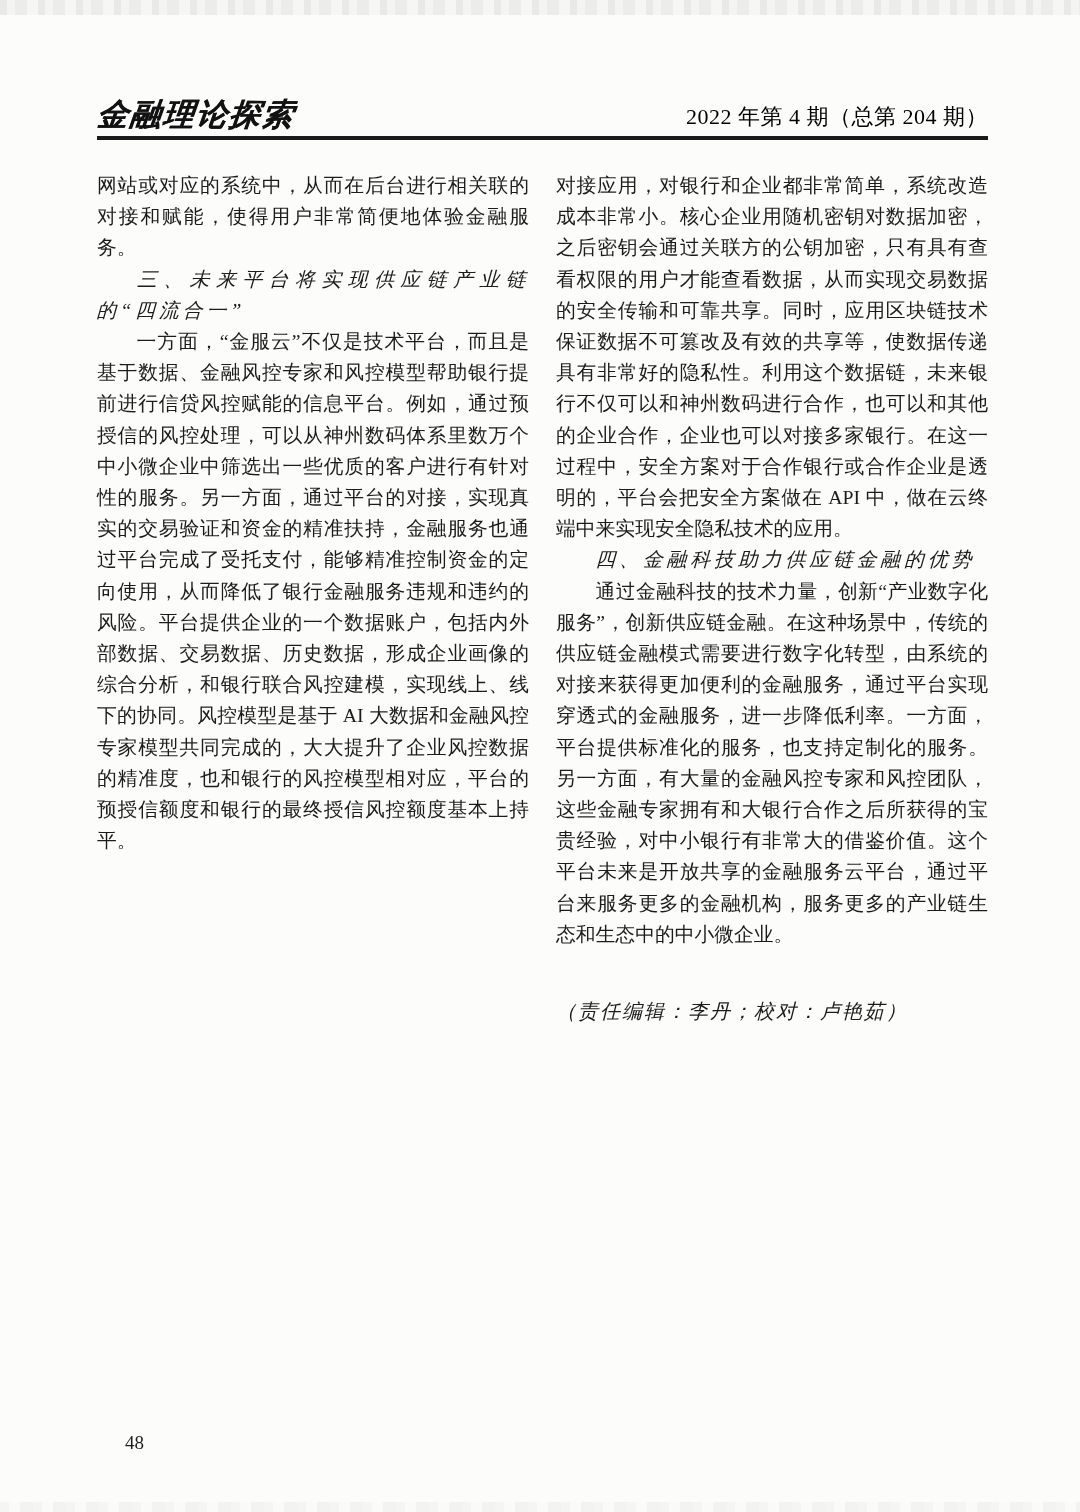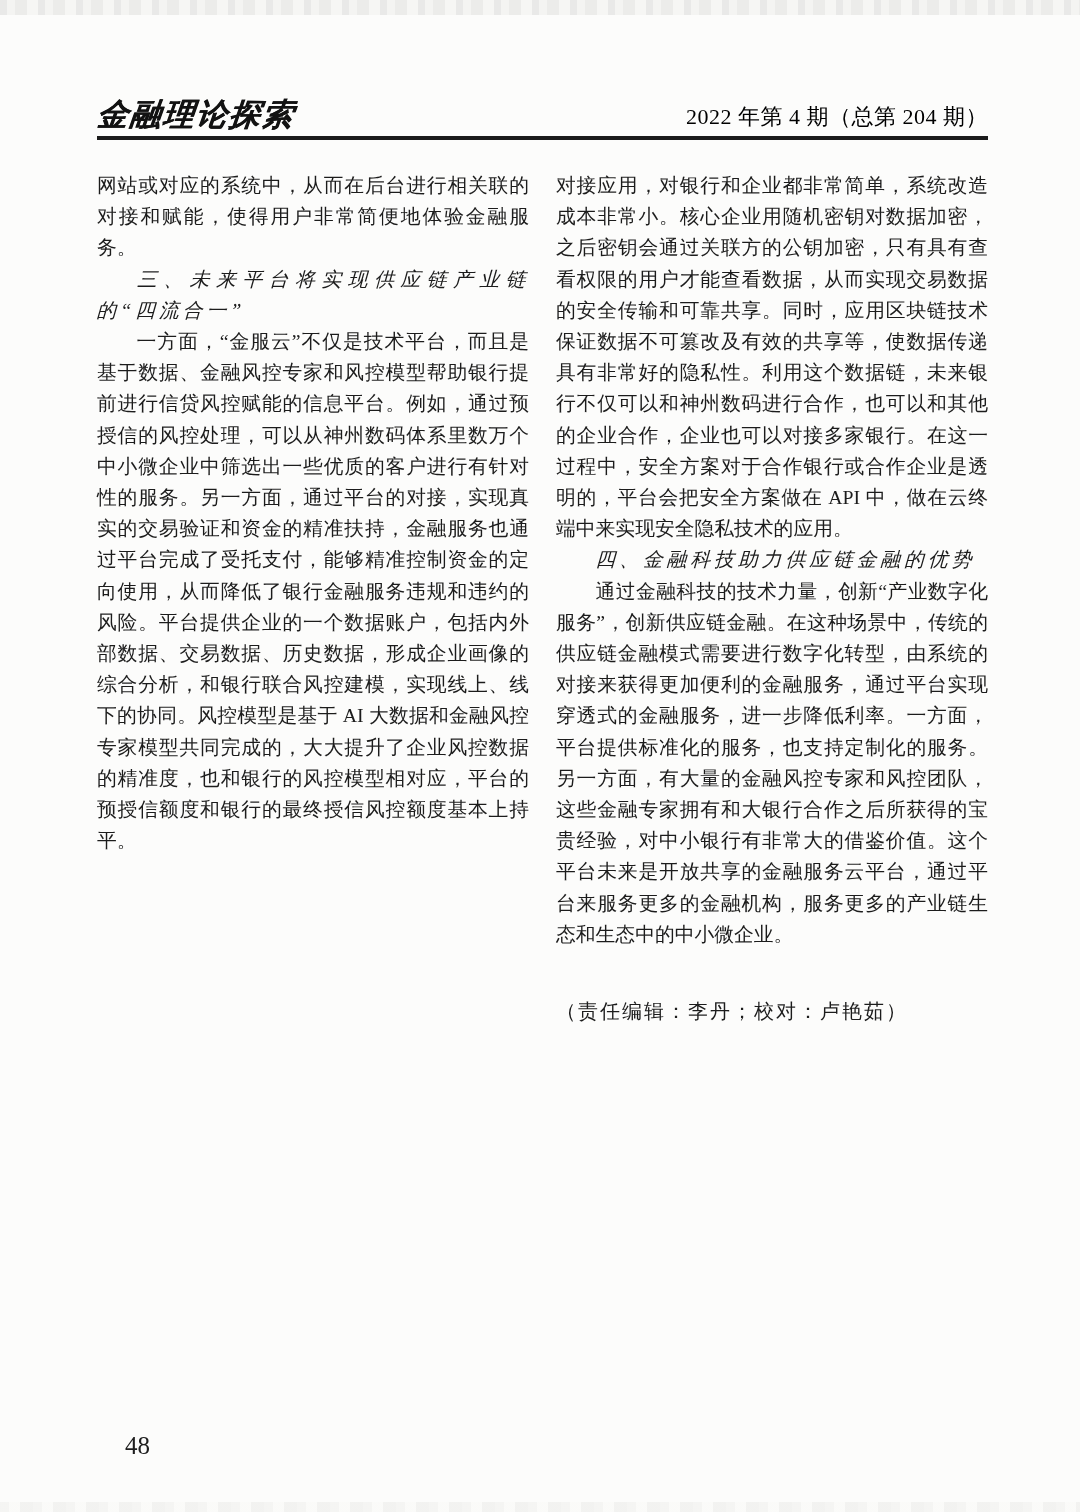--- a/index.html
+++ b/index.html
@@ -46,26 +46,26 @@
   .sec-heading{
     font-size:22.5px;line-height:38px;letter-spacing:0.2em;
     text-indent:2em;margin:11px 0 13px;
     text-align:justify;text-justify:inter-character;
     font-style:italic;font-weight:500;color:#222;
     transform:skewX(-2deg);
   }
   .editor-note{
     margin-top:46px !important;
     text-align:left;
-    letter-spacing:2px;
+    font-style:italic;letter-spacing:2px;
     font-size:20px !important;color:#222;
   }
   .page-number{
     position:absolute;left:125px;top:1432px;
-    font-size:25px;color:#1e1e1e;font-family:Liberation Serif, serif;
+    font-size:19px;color:#1e1e1e;font-family:Liberation Serif, serif;
   }
 </style>
 </head>
 <body>
 
 <div class="scan-strip"></div>
 <div class="scan-strip-bottom"></div>
 
 <div class="page-header">
   <span class="logo">金融理论探索</span>

